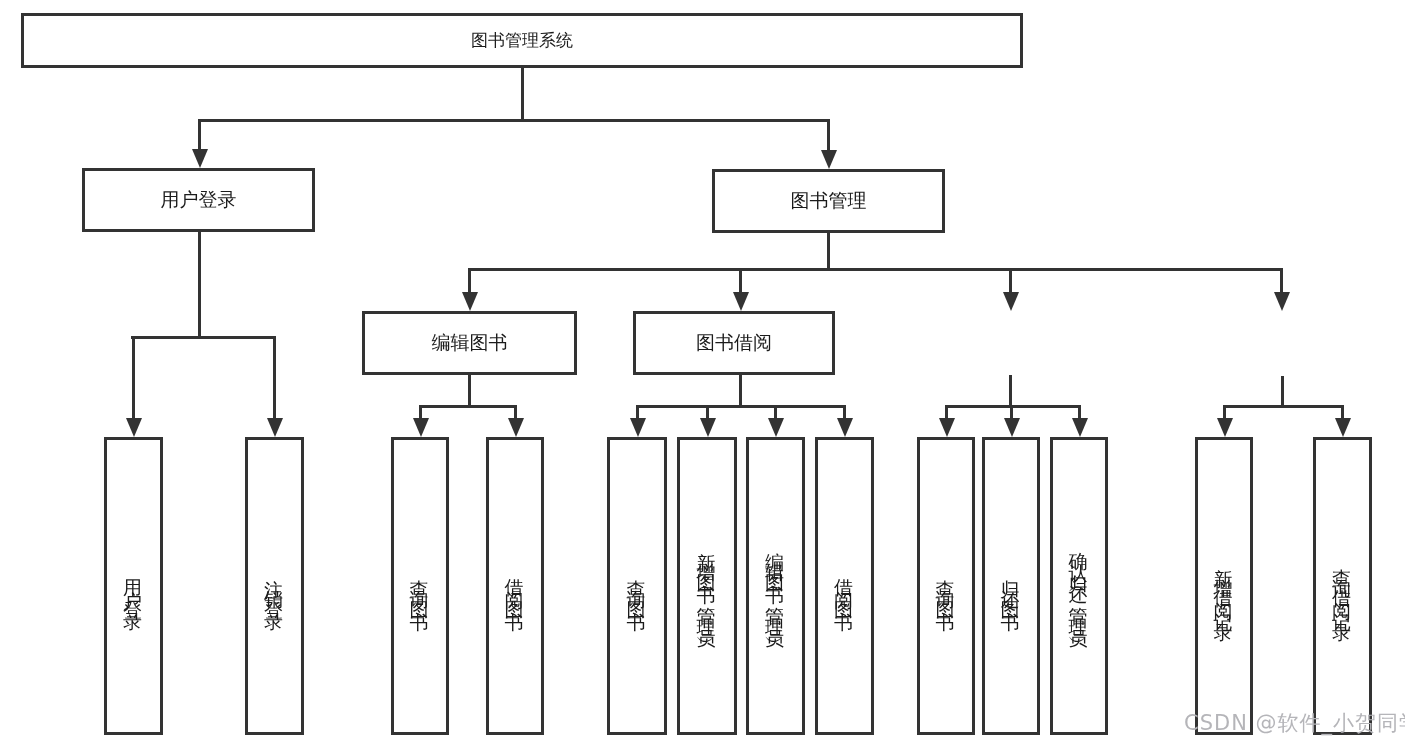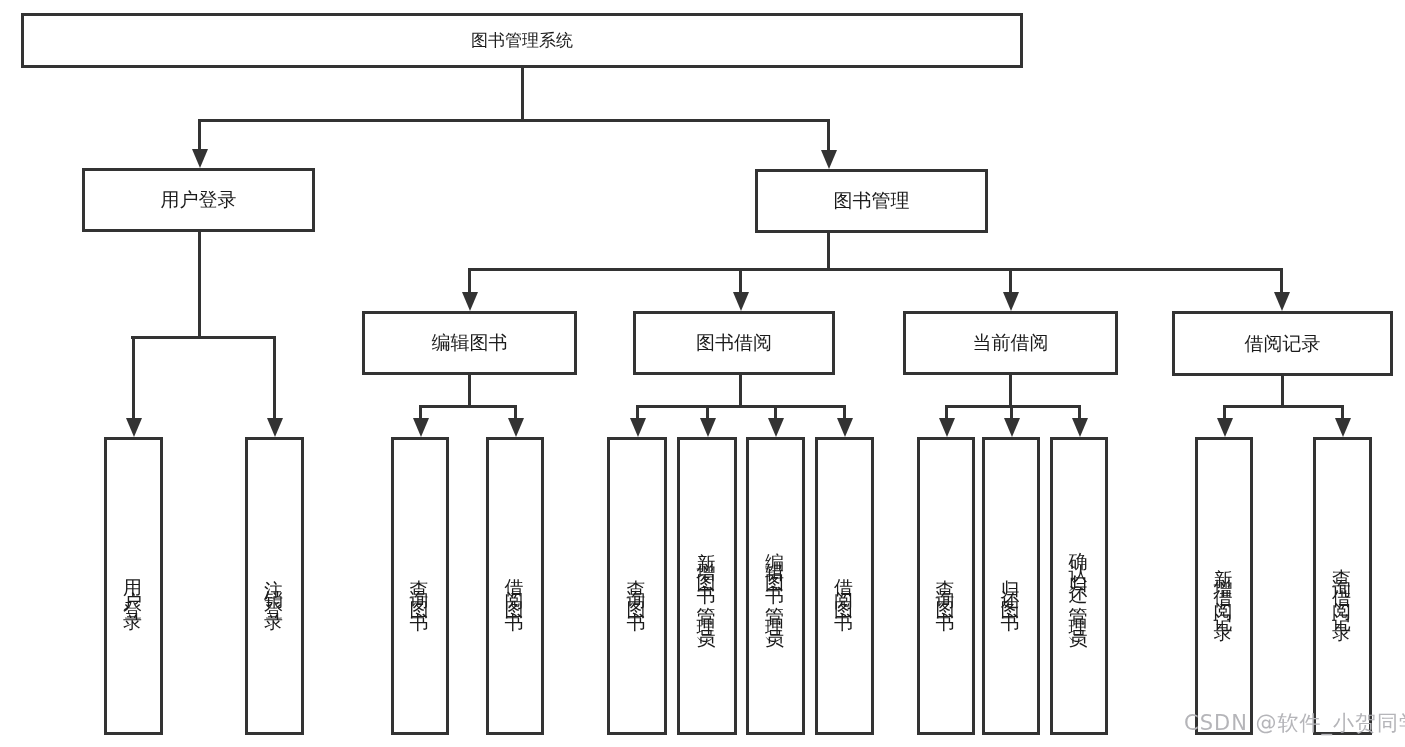--- a/index.html
+++ b/index.html
@@ -25,21 +25,21 @@
   <div class="box root" style="left:21px;top:13px;width:1002px;height:55px;">图书管理系统</div>
 
   <div class="vl" style="left:521px;top:68px;height:53px;"></div>
   <div class="hl" style="left:198px;top:119px;width:632px;"></div>
   <div class="vl" style="left:198px;top:119px;height:32px;"></div>
   <div class="arrow" style="left:192px;top:149px;"></div>
   <div class="vl" style="left:827px;top:119px;height:32px;"></div>
   <div class="arrow" style="left:821px;top:150px;"></div>
 
   <div class="box" style="left:82px;top:168px;width:233px;height:64px;">用户登录</div>
-  <div class="box" style="left:712px;top:169px;width:233px;height:64px;margin-left:43px;">图书管理</div>
+  <div class="box" style="left:712px;top:169px;width:233px;height:64px;">图书管理</div>
 
   <div class="vl" style="left:198px;top:232px;height:107px;"></div>
   <div class="hl" style="left:131px;top:336px;width:145px;"></div>
   <div class="vl" style="left:132px;top:336px;height:85px;"></div>
   <div class="arrow" style="left:126px;top:418px;"></div>
   <div class="vl" style="left:273px;top:336px;height:85px;"></div>
   <div class="arrow" style="left:267px;top:418px;"></div>
 
   <div class="vl" style="left:827px;top:233px;height:38px;"></div>
   <div class="hl" style="left:468px;top:268px;width:815px;"></div>
@@ -47,22 +47,20 @@
   <div class="arrow" style="left:462px;top:292px;"></div>
   <div class="vl" style="left:739px;top:268px;height:27px;"></div>
   <div class="arrow" style="left:733px;top:292px;"></div>
   <div class="vl" style="left:1009px;top:268px;height:27px;"></div>
   <div class="arrow" style="left:1003px;top:292px;"></div>
   <div class="vl" style="left:1280px;top:268px;height:27px;"></div>
   <div class="arrow" style="left:1274px;top:292px;"></div>
 
   <div class="box" style="left:362px;top:311px;width:215px;height:64px;">编辑图书</div>
   <div class="box" style="left:633px;top:311px;width:202px;height:64px;">图书借阅</div>
-  <div class="box" style="left:903px;top:311px;width:215px;height:64px;">当前借阅</div>
-  <div class="box" style="left:1172px;top:311px;width:221px;height:65px;">借阅记录</div>
 
   <div class="vl" style="left:468px;top:375px;height:33px;"></div>
   <div class="hl" style="left:419px;top:405px;width:98px;"></div>
   <div class="vl" style="left:419px;top:405px;height:15px;"></div>
   <div class="arrow" style="left:413px;top:418px;"></div>
   <div class="vl" style="left:514px;top:405px;height:15px;"></div>
   <div class="arrow" style="left:508px;top:418px;"></div>
 
   <div class="vl" style="left:739px;top:375px;height:33px;"></div>
   <div class="hl" style="left:636px;top:405px;width:210px;"></div>

